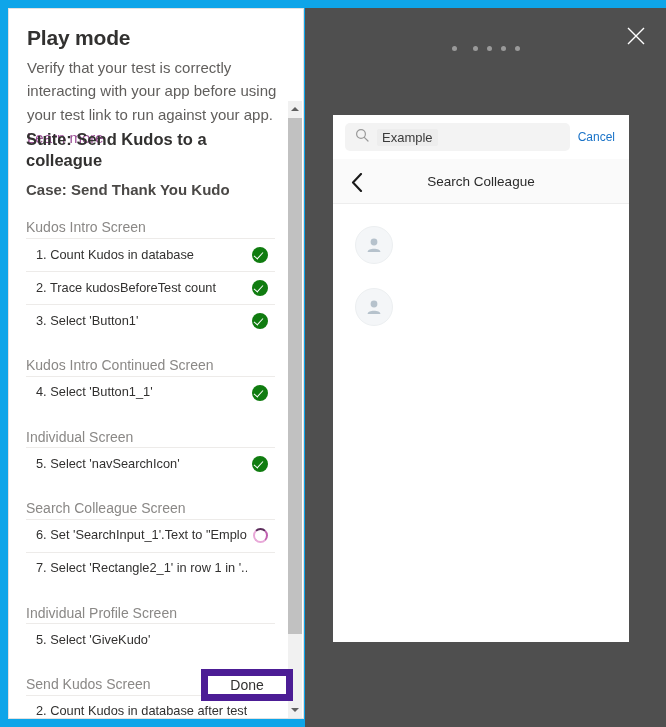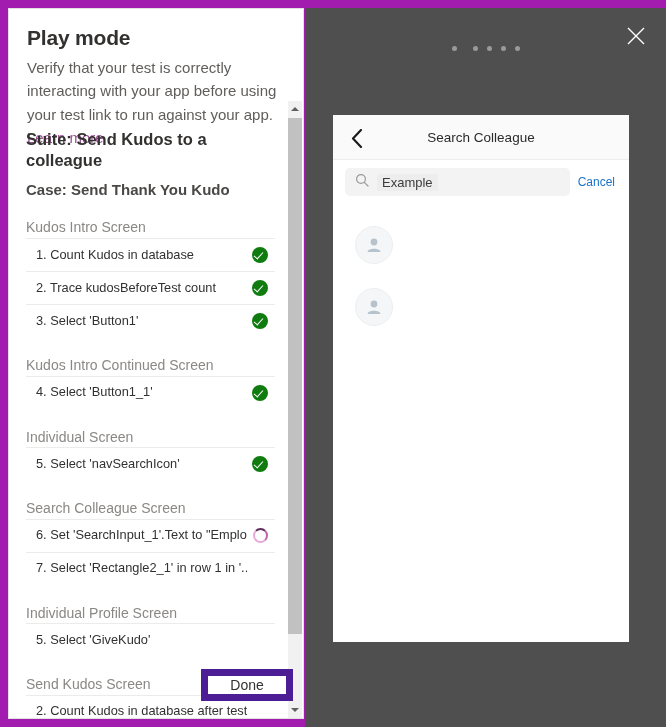--- a/index.html
+++ b/index.html
@@ -4,21 +4,21 @@
 <style>
   * { box-sizing: border-box; }
   html, body {
     margin: 0; padding: 0;
     width: 666px; height: 727px;
     overflow: hidden;
     background: #ffffff;
     font-family: "Liberation Sans", sans-serif;
     -webkit-font-smoothing: antialiased;
   }
-  #root { position: relative; width: 666px; height: 727px; background: #a21caf; }
+  #root { position: relative; width: 666px; height: 727px; background: #0ea5e9; }
 
   
   #left-panel {
     position: absolute; left: 8px; top: 8px;
     width: 296px; height: 711px;
     background: #ffffff;
     border: 1px solid #e1e1e1;
     overflow: hidden;
   }
   .panel-head { padding: 16px 18px 0 18px; }
@@ -290,43 +290,43 @@
 
     <div id="dots">
         <span class="dot wide"></span>
         <span class="dot"></span>
         <span class="dot"></span>
         <span class="dot"></span>
         <span class="dot"></span>
       </div>
 
     <div id="phone">
-
-      <div id="phone-topbar">
-        <div id="back-chevron">
-          <svg width="12" height="19" viewBox="0 0 12 19" aria-hidden="true">
-            <path d="M10 1 L2 9.5 L10 18" stroke="#1a1a1a" stroke-width="2.1" fill="none" stroke-linecap="round" stroke-linejoin="round"></path>
-          </svg>
-        </div>
-        <div id="phone-title">Search Colleague</div>
-      </div>
 
       <div id="search-row">
         <div id="search-box">
           <span class="mag">
             <svg width="14" height="14" viewBox="0 0 14 14" aria-hidden="true">
               <circle cx="6" cy="6" r="4.4" stroke="#9a9a9a" stroke-width="1.2" fill="none"></circle>
               <path d="M9.3 9.3 L13 13" stroke="#9a9a9a" stroke-width="1.2" stroke-linecap="round"></path>
             </svg>
           </span>
           <span id="search-value">Example</span>
         </div>
         <div id="cancel-link">Cancel</div>
       </div>
 
+      <div id="phone-topbar">
+        <div id="back-chevron">
+          <svg width="12" height="19" viewBox="0 0 12 19" aria-hidden="true">
+            <path d="M10 1 L2 9.5 L10 18" stroke="#1a1a1a" stroke-width="2.1" fill="none" stroke-linecap="round" stroke-linejoin="round"></path>
+          </svg>
+        </div>
+        <div id="phone-title">Search Colleague</div>
+      </div>
+
       <div id="results">
           <div class="result-row">
             <div class="avatar">
               <svg width="20" height="20" viewBox="0 0 20 20" aria-hidden="true">
                 <circle cx="10" cy="7" r="3.4" fill="#b6c2cc"></circle>
                 <path d="M3.6 17 C3.6 12.7 16.4 12.7 16.4 17 Z" fill="#b6c2cc"></path>
               </svg>
             </div>
           </div>
           <div class="result-row">

